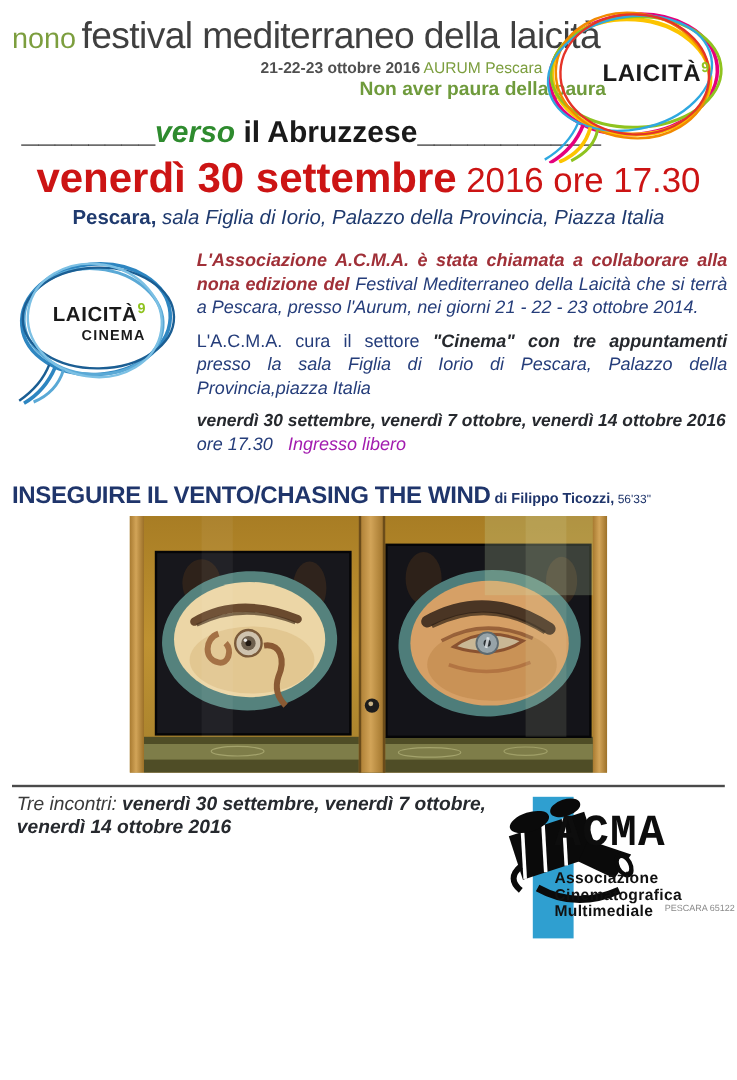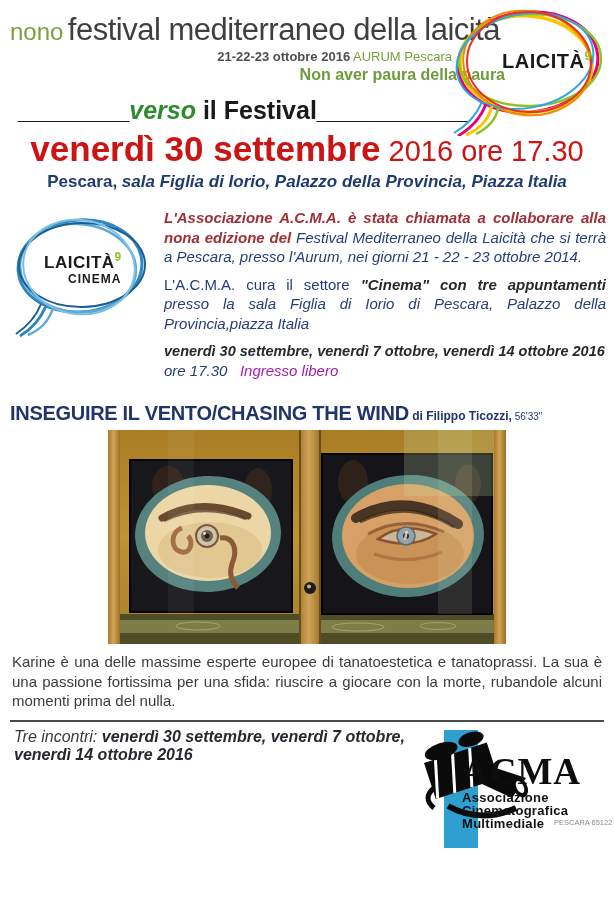--- a/index.html
+++ b/index.html
@@ -22,21 +22,21 @@
   .logo-fest .word sup, .logo-cin .word sup { color:#8fc31f; font-size:12px; }
   
   .verso-line { margin-top:12px; margin-left:18px; width:450px; text-align:center; font-size:25px; font-weight:bold; color:#1a1a1a; white-space:nowrap; }
   .verso-line .vrs { color:#2e8b2e; font-style:italic; }
   
   .event { text-align:center; color:#cc1414; margin-top:4px; white-space:nowrap; }
   .event .day { font-size:35px; font-weight:bold; }
   .event .rest { font-size:29px; }
   .place { text-align:center; font-size:17px; color:#1f3a6e; margin-top:3px; }
   .place .b { font-weight:bold; }
-  .place .i { font-style:italic;font-weight:bold; }
+  .place .i { font-style:italic; }
   
   .intro { display:flex; margin:16px 8px 0 8px; gap:10px; }
   .logo-cin { position:relative; width:146px; height:130px; flex:none; }
   .logo-cin .word { left:36px; top:42px; font-size:17px; }
   .logo-cin .cinema { position:absolute; left:60px; top:64px; font-size:12px; font-weight:bold; letter-spacing:1px; color:#1a1a1a; }
   .intro-text { flex:1; font-size:15px; line-height:1.3; }
   .intro-text p { margin-bottom:8px; }
   .jst { text-align:justify; }
   .redbi { color:#a03038; font-weight:bold; font-style:italic; }
   .navy { color:#253d7a; }
@@ -59,21 +59,21 @@
   .footer { display:flex; margin:6px 6px 0 14px; gap:6px; }
   .f-left { width:398px; flex:none; font-size:16px; line-height:1.16; }
   .f-left p + p { margin-top:5px; }
   .dred { color:#a03038; }
   .dredb { color:#a03038; font-weight:bold; }
   .lnk { color:#2f6bd8; font-size:14.5px; text-decoration:none; }
   .lnk2 { color:#2f6bd8; font-size:16px; text-decoration:none; }
   .f-right { position:relative; width:196px; height:152px; flex:none; }
   .blue-bar { position:absolute; left:26px; top:2px; width:34px; height:118px; background:#2f9fd0; }
   .cam-svg { position:absolute; left:0; top:0; }
-  .acma-word { position:absolute; left:44px; top:22px; font-size:37px; font-weight:bold; color:#0d0d0d; letter-spacing:1px; font-family:Liberation Serif, serif; }
+  .acma-word { position:absolute; left:44px; top:12px; font-size:37px; font-weight:bold; color:#0d0d0d; letter-spacing:1px; font-family:Liberation Mono, monospace; }
   .acma-lines { position:absolute; left:44px; top:63px; font-size:13px; font-weight:bold; color:#111; line-height:1.02; letter-spacing:0.3px; }
   .acma-addr { position:absolute; left:136px; top:90px; font-size:7.5px; color:#8a8a8a; line-height:1.25; }
 </style>
 </head>
 <body>
 
 <div class="header">
   <div class="title-line">
     <span class="h-nono">nono</span>
     <span class="h-title">festival mediterraneo della laicità</span>
@@ -96,21 +96,21 @@
         <path d="M52 104 C48 120 38 128 26 133" stroke="#fcc400" stroke-width="3"></path>
         <path d="M58 106 C56 118 48 126 36 132" stroke="#8fc31f" stroke-width="2.5"></path>
         <path d="M42 100 C36 114 26 124 14 131" stroke="#2fa8e0" stroke-width="2"></path>
       </g>
     </svg>
     <span class="word"><span>LAICITÀ</span><sup>9</sup></span>
   </div>
 </div>
 
 <div class="verso-line">
-  <span>________</span><span class="vrs">verso</span><span> il Festival</span><span>___________</span>
+  <span>________</span><span class="vrs">verso</span><span> il Abruzzese</span><span>___________</span>
 </div>
 
 <div class="event">
   <span class="day">venerdì 30 settembre</span><span class="rest"> 2016 ore 17.30</span>
 </div>
 <div class="place">
   <span class="b">Pescara,</span><span class="i"> sala Figlia di Iorio, Palazzo della Provincia, Piazza Italia</span>
 </div>
 
 <div class="intro">
@@ -213,21 +213,20 @@
     <circle cx="202" cy="158" r="6" fill="#1c1c1c"></circle>
     <circle cx="201" cy="156.5" r="2" fill="#c8b488"></circle>
   </g>
 
   <rect x="60" y="0" width="26" height="184" fill="#ffffff" opacity="0.05"></rect>
   <rect x="296" y="0" width="90" height="66" fill="#cfe3b0" opacity="0.22"></rect>
   <rect x="330" y="0" width="34" height="184" fill="#e4f0c8" opacity="0.12"></rect>
 </svg>
 
 <div class="desc">
-  <p class="jst">Karine è una delle massime esperte europee di tanatoestetica e tanatoprassi. La sua è una passione fortissima per una sfida: riuscire a giocare con la morte, rubandole alcuni momenti prima del nulla.</p>
 </div>
 
 <hr class="rule">
 
 <div class="footer">
   <div class="f-left">
     <p><span class="ital">Tre incontri: </span><span class="darkbi">venerdì 30 settembre, venerdì 7 ottobre, venerdì 14 ottobre 2016 </span></p>
 
   </div>
 

